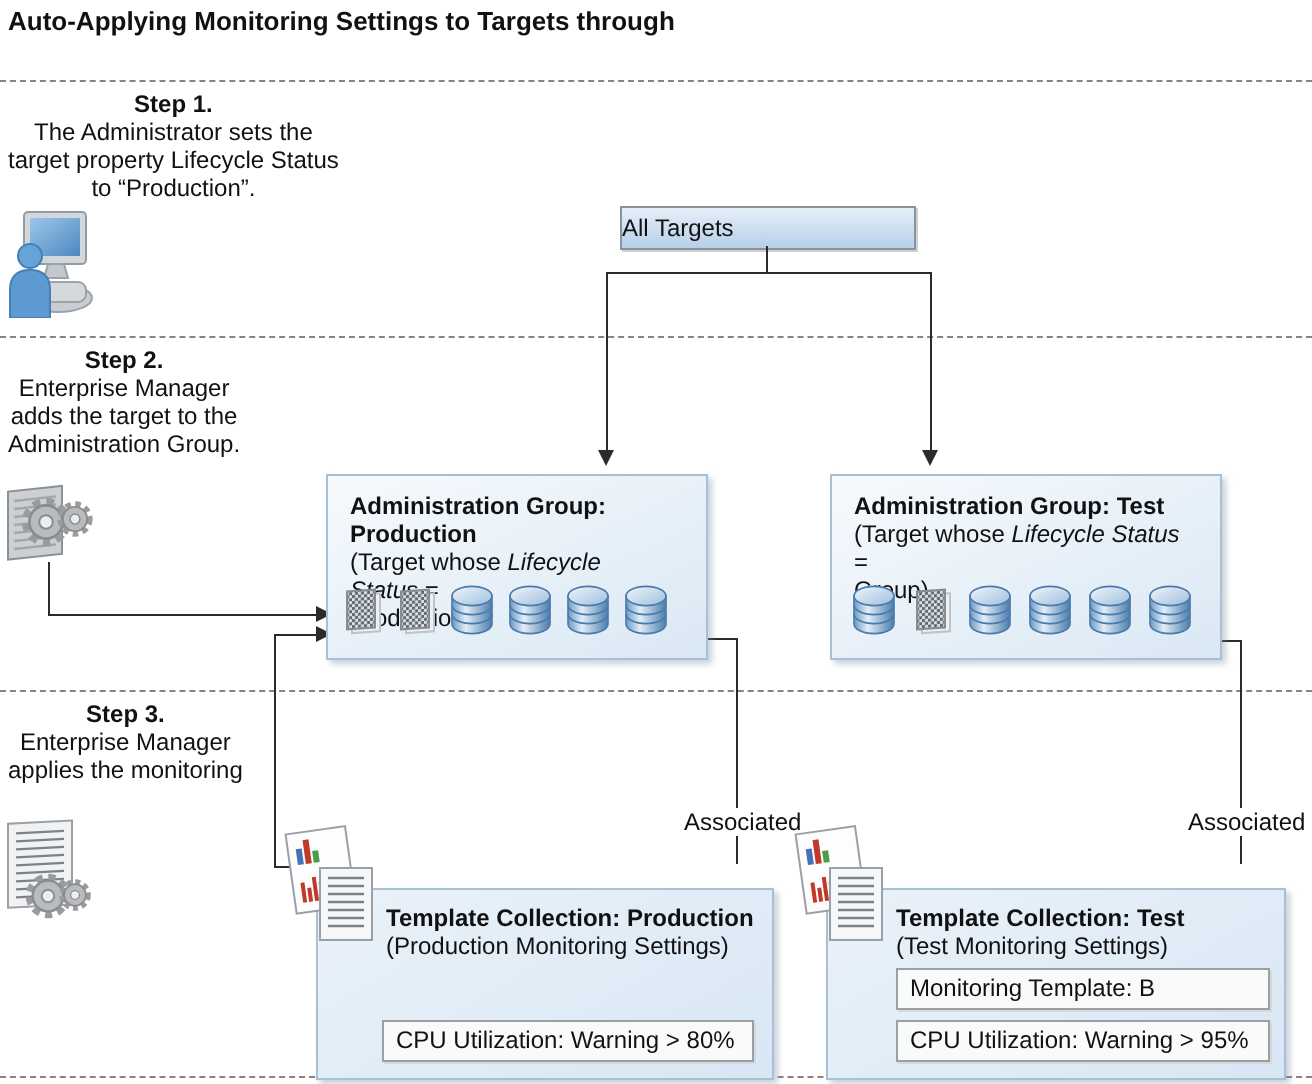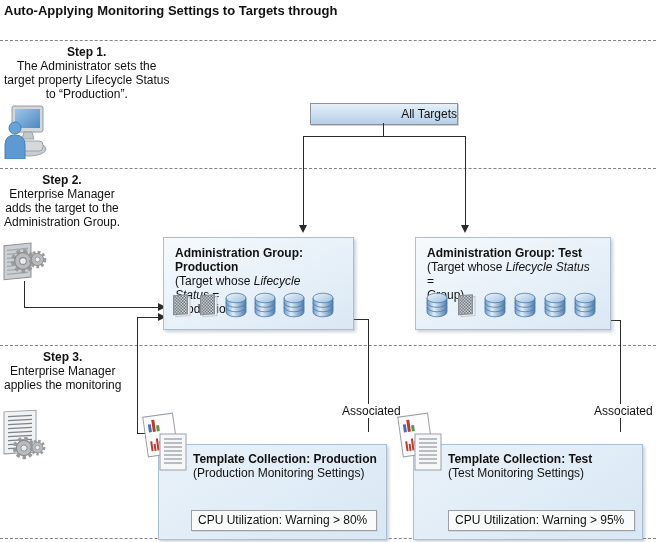--- a/index.html
+++ b/index.html
@@ -10,21 +10,21 @@
   }
   .title{position:absolute;left:4px;top:3px;font-size:13px;font-weight:bold;line-height:16px;}
   .dash{position:absolute;left:0;width:656px;height:0;border-top:1px dashed var(--dashed,#848484);}
   .step{position:absolute;left:4px;line-height:14px;text-align:center;}
   .step-label{font-weight:bold;}
   .icon{position:absolute;}
   .box-all{
     position:absolute;left:310px;top:103px;width:146px;height:20px;
     border:1px solid #8a929b;box-shadow:1px 1px 0 #cfcfcf;
     background:linear-gradient(var(--all-top,#e6f0f9),var(--all-bottom,#b6cfe9));
-    text-align:right;line-height:20px;
+    text-align:left;line-height:20px;
   }
   .group-box{
     position:absolute;border:1px solid var(--box-border,#a9bfd4);
     background:linear-gradient(155deg,var(--box-fill-top,#f6fafd),var(--box-fill-bottom,#dae8f4));
     box-shadow:2px 2px 3px rgba(120,140,160,.4);
     padding:8px 16px 0 11px;box-sizing:border-box;line-height:14px;
   }
   .group-title{font-weight:bold;}
   .tc-box{
     position:absolute;border:1px solid var(--box-border,#a9bfd4);
@@ -230,20 +230,21 @@
 
   <div class="tc-box" style="left:158px;top:432px;width:229px;height:96px">
     <div class="tc-title">Template Collection: Production</div>
     <div class="tc-sub">(Production Monitoring Settings)</div>
     <div class="tc-row" style="left:32px;top:65px;width:178px">CPU Utilization: Warning &gt; 80%</div>
   </div>
 
   <div class="tc-box" style="left:413px;top:432px;width:230px;height:96px">
     <div class="tc-title">Template Collection: Test</div>
     <div class="tc-sub">(Test Monitoring Settings)</div>
+    <div class="tc-row" style="left:34px;top:39px;width:179px">Monitoring Template: B</div>
     <div class="tc-row" style="left:34px;top:65px;width:179px">CPU Utilization: Warning &gt; 95%</div>
   </div>
 
   <svg class="icon" style="left:140px;top:410px" width="52" height="66" viewBox="0 0 52 66">
     <g transform="rotate(-8 20 22)">
       <rect x="5" y="5" width="30" height="40" fill="#fdfdfd" stroke="#9aa0a6"></rect>
       <rect x="9" y="13" width="3" height="8" fill="#4472b8"></rect>
       <rect x="13" y="9" width="3" height="12" fill="#c0392b"></rect>
       <rect x="17" y="15" width="3" height="6" fill="#4a9e4a"></rect>
       <rect x="9" y="30" width="2" height="10" fill="#c0392b"></rect>

